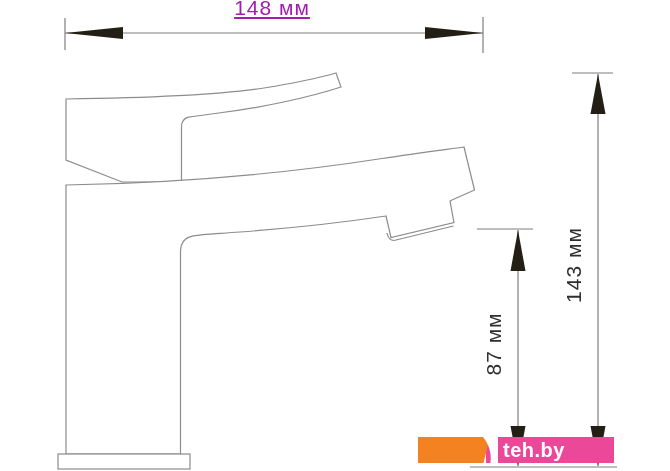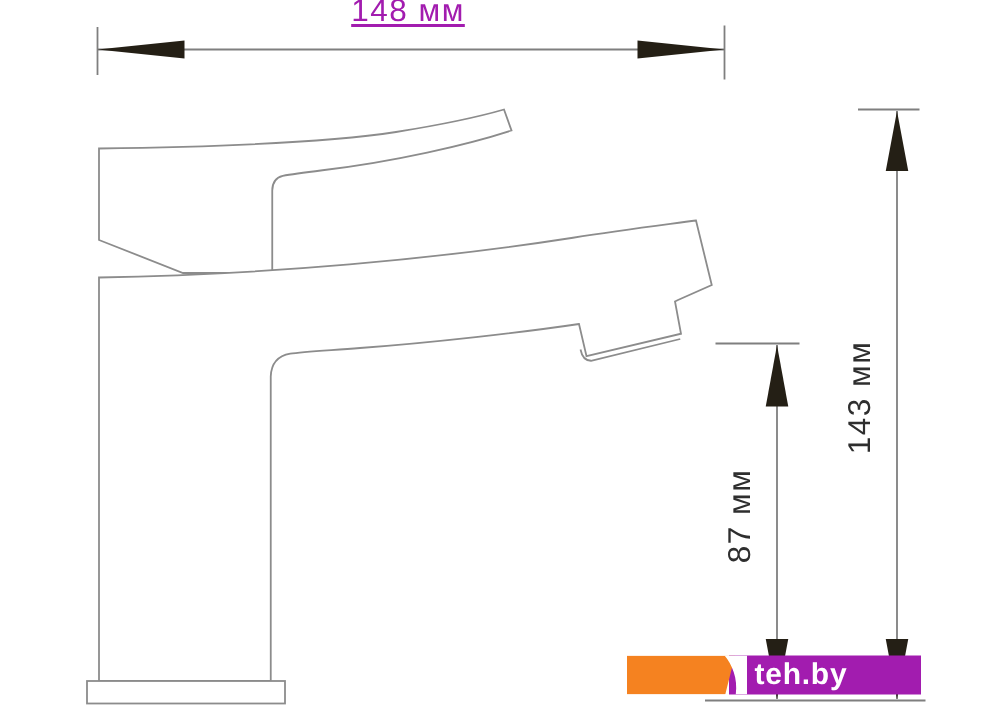--- a/index.html
+++ b/index.html
@@ -97,18 +97,18 @@
 
   <span class="dim-label vert" style="left: 574px; top: 265px; color: rgb(46, 46, 46);">143 мм</span>
 
   <span class="dim-label vert" style="left: 494px; top: 344px; color: rgb(46, 46, 46);">87 мм</span>
 
   <div id="watermark">
     <div id="wm-orange" style="background: rgb(245, 130, 32);"></div>
     <svg id="wm-mark" viewBox="0 0 18 26">
       <path d="M2 0 L17 0 L17 26 L9.5 26 C11 15 7 6 2 0 Z" fill="#ffffff"></path>
     </svg>
-    <div id="wm-gray" style="background: #a21caf;">
+    <div id="wm-gray" style="background: #ec4899;">
       <span id="wm-text" style="color: rgb(255, 255, 255);">teh.by</span>
     </div>
   </div>
 
 </div>
 
 </body></html>

